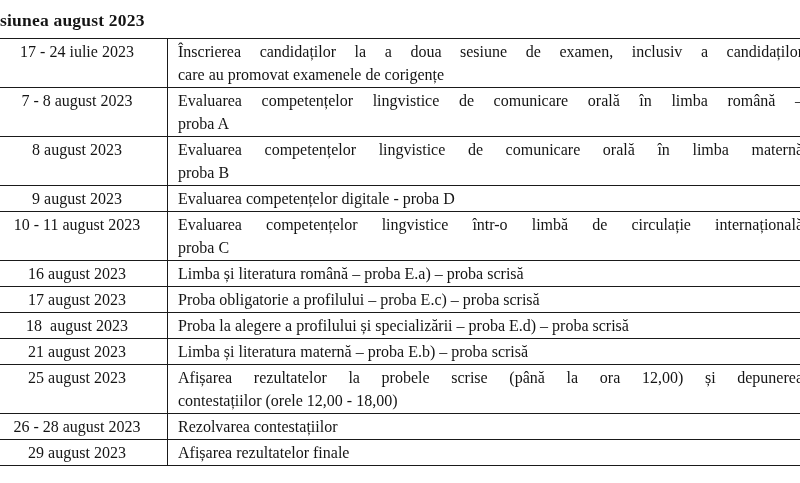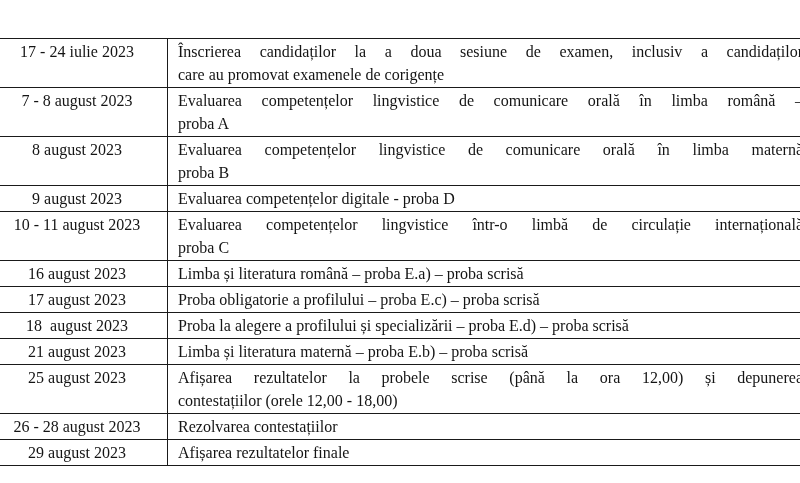--- a/index.html
+++ b/index.html
@@ -57,20 +57,21 @@
     white-space: normal;
     text-align: justify;
     -moz-text-align-last: justify;
     text-align-last: justify;
   }
 </style>
 </head>
 <body>
 
 <div class="page">
+  <div class="doc-title">siunea august 2023</div>
   <table class="cal">
     <tbody>
         <tr>
           <td class="date">17 - 24 iulie 2023</td>
           <td class="desc">
             <div class="line fill">Înscrierea candidaților la a doua sesiune de examen, inclusiv a candidaților</div>
             <div class="line">care au promovat examenele de corigențe</div>
           </td>
         </tr>
         <tr>

